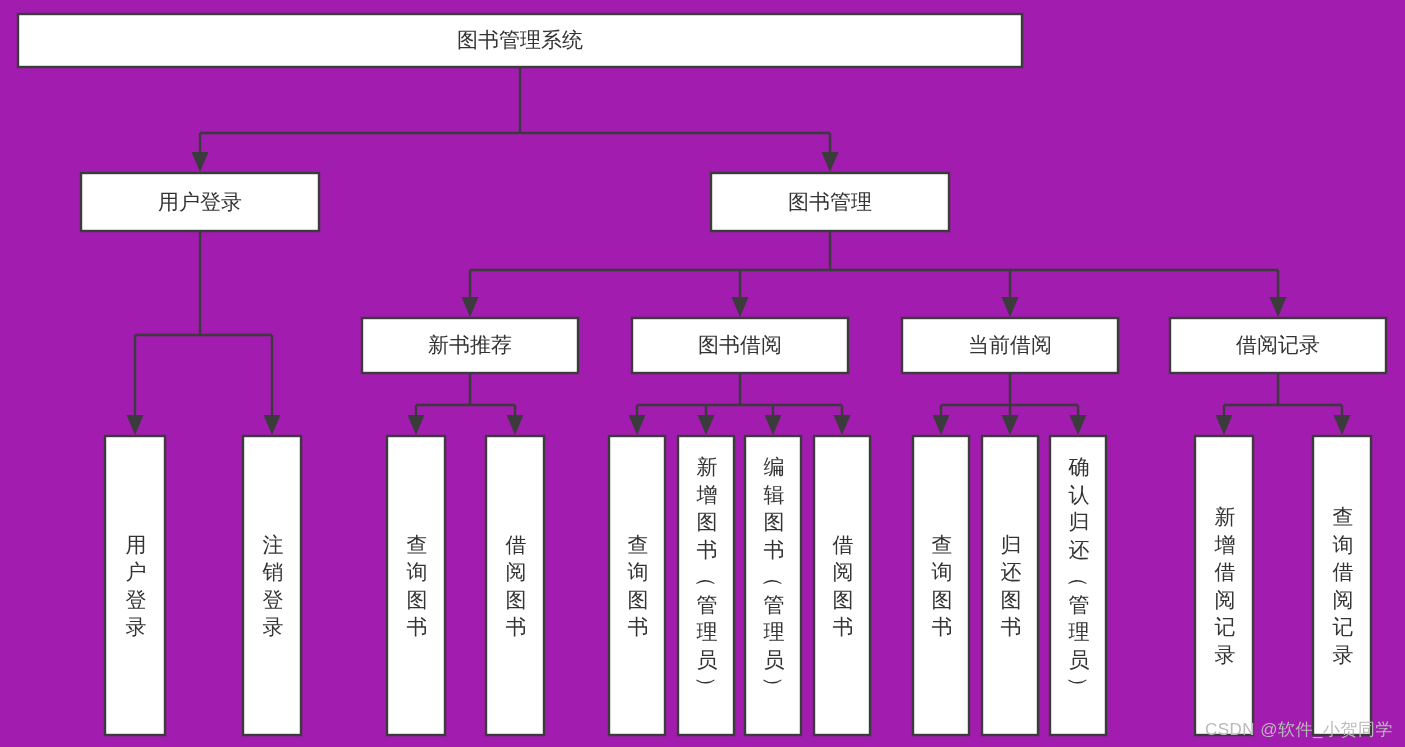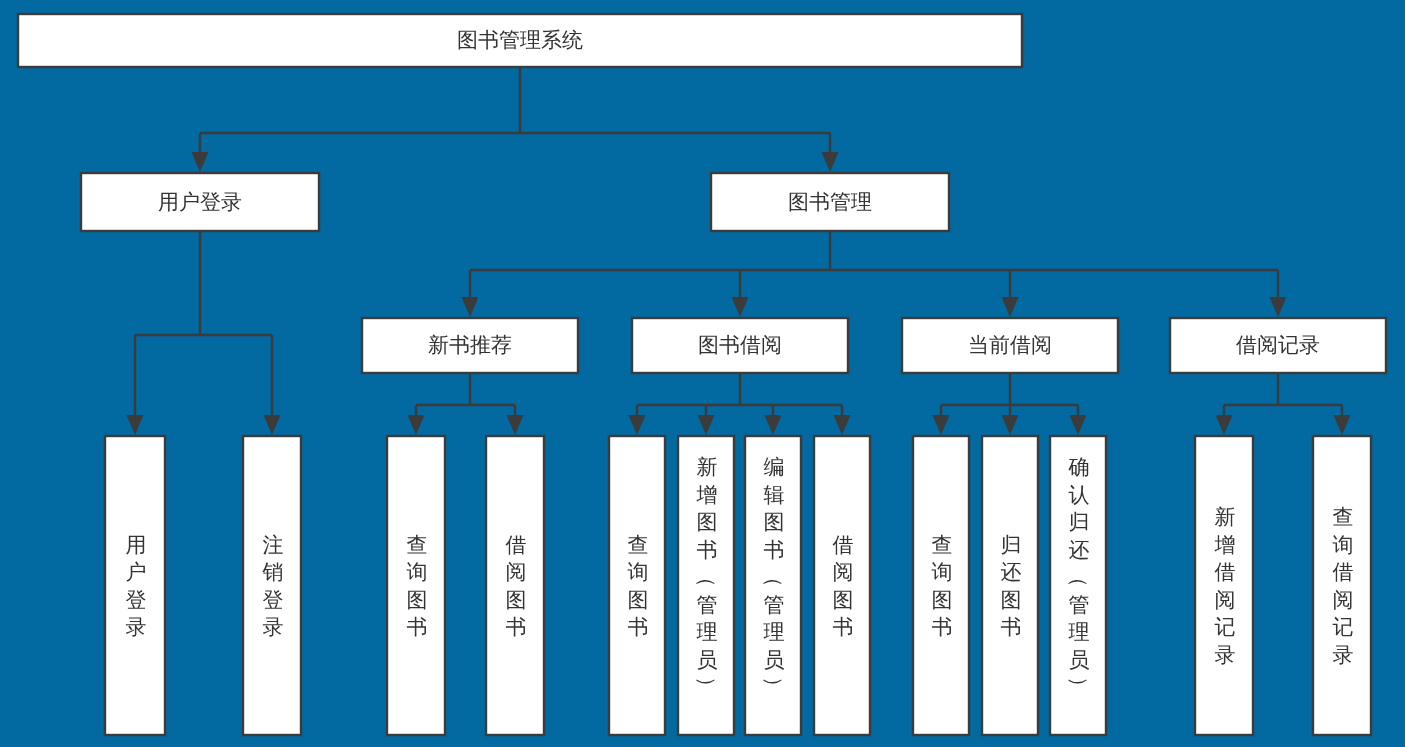--- a/index.html
+++ b/index.html
@@ -8,21 +8,21 @@
     padding: 0;
     background: #ffffff;
   }
   body {
     font-family: "Liberation Sans", "DejaVu Sans", sans-serif;
   }
   #diagram-root {
     position: relative;
     width: 1405px;
     height: 747px;
-    background: #0369a1;
+    background: #a21caf;
     overflow: hidden;
   }
   svg.flow {
     position: absolute;
     left: 0;
     top: 0;
     width: 1405px;
     height: 747px;
     display: block;
   }
@@ -273,13 +273,14 @@
           <rect x="1313" y="436" width="58" height="299" class="node-box"></rect>
           <text x="1343" y="516.75" class="node-label-vertical" dominant-baseline="central">查</text>
           <text x="1343" y="544.25" class="node-label-vertical" dominant-baseline="central">询</text>
           <text x="1343" y="571.75" class="node-label-vertical" dominant-baseline="central">借</text>
           <text x="1343" y="599.25" class="node-label-vertical" dominant-baseline="central">阅</text>
           <text x="1343" y="626.75" class="node-label-vertical" dominant-baseline="central">记</text>
           <text x="1343" y="654.25" class="node-label-vertical" dominant-baseline="central">录</text>
         </g>
       </g>
   </svg>
+  <div class="watermark">CSDN @软件_小贺同学</div>
 </div>
 
 </body></html>

